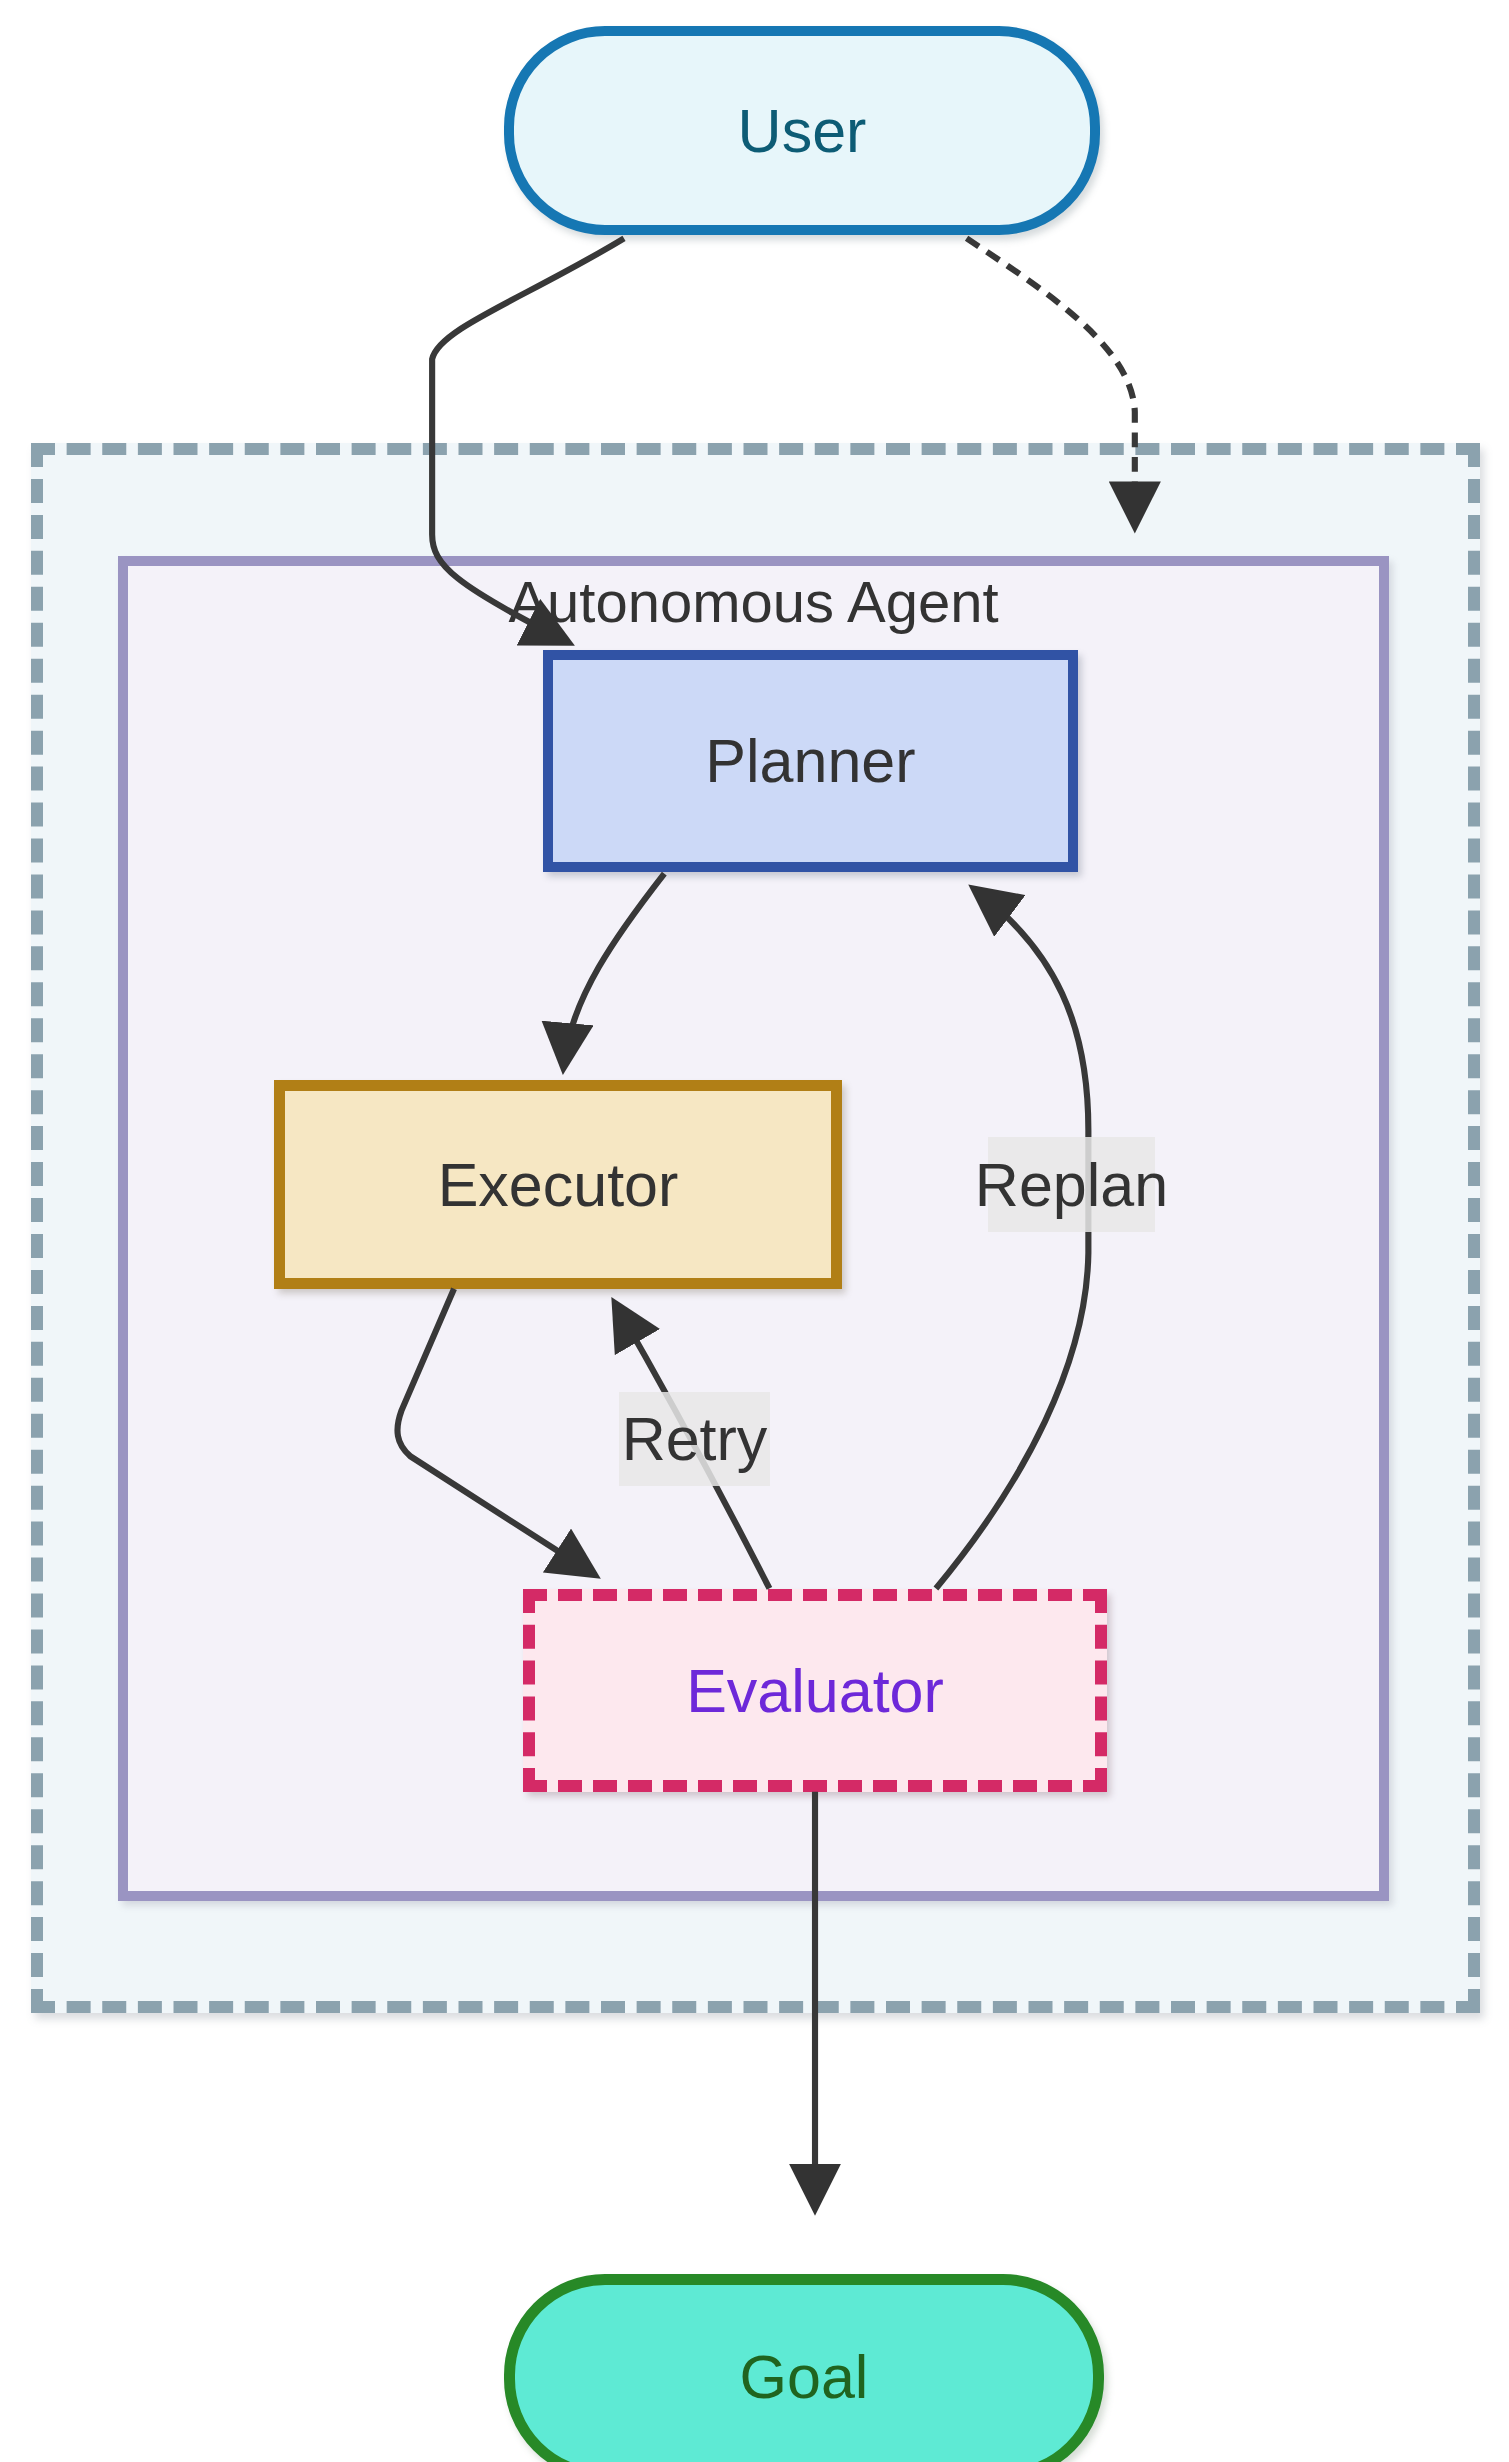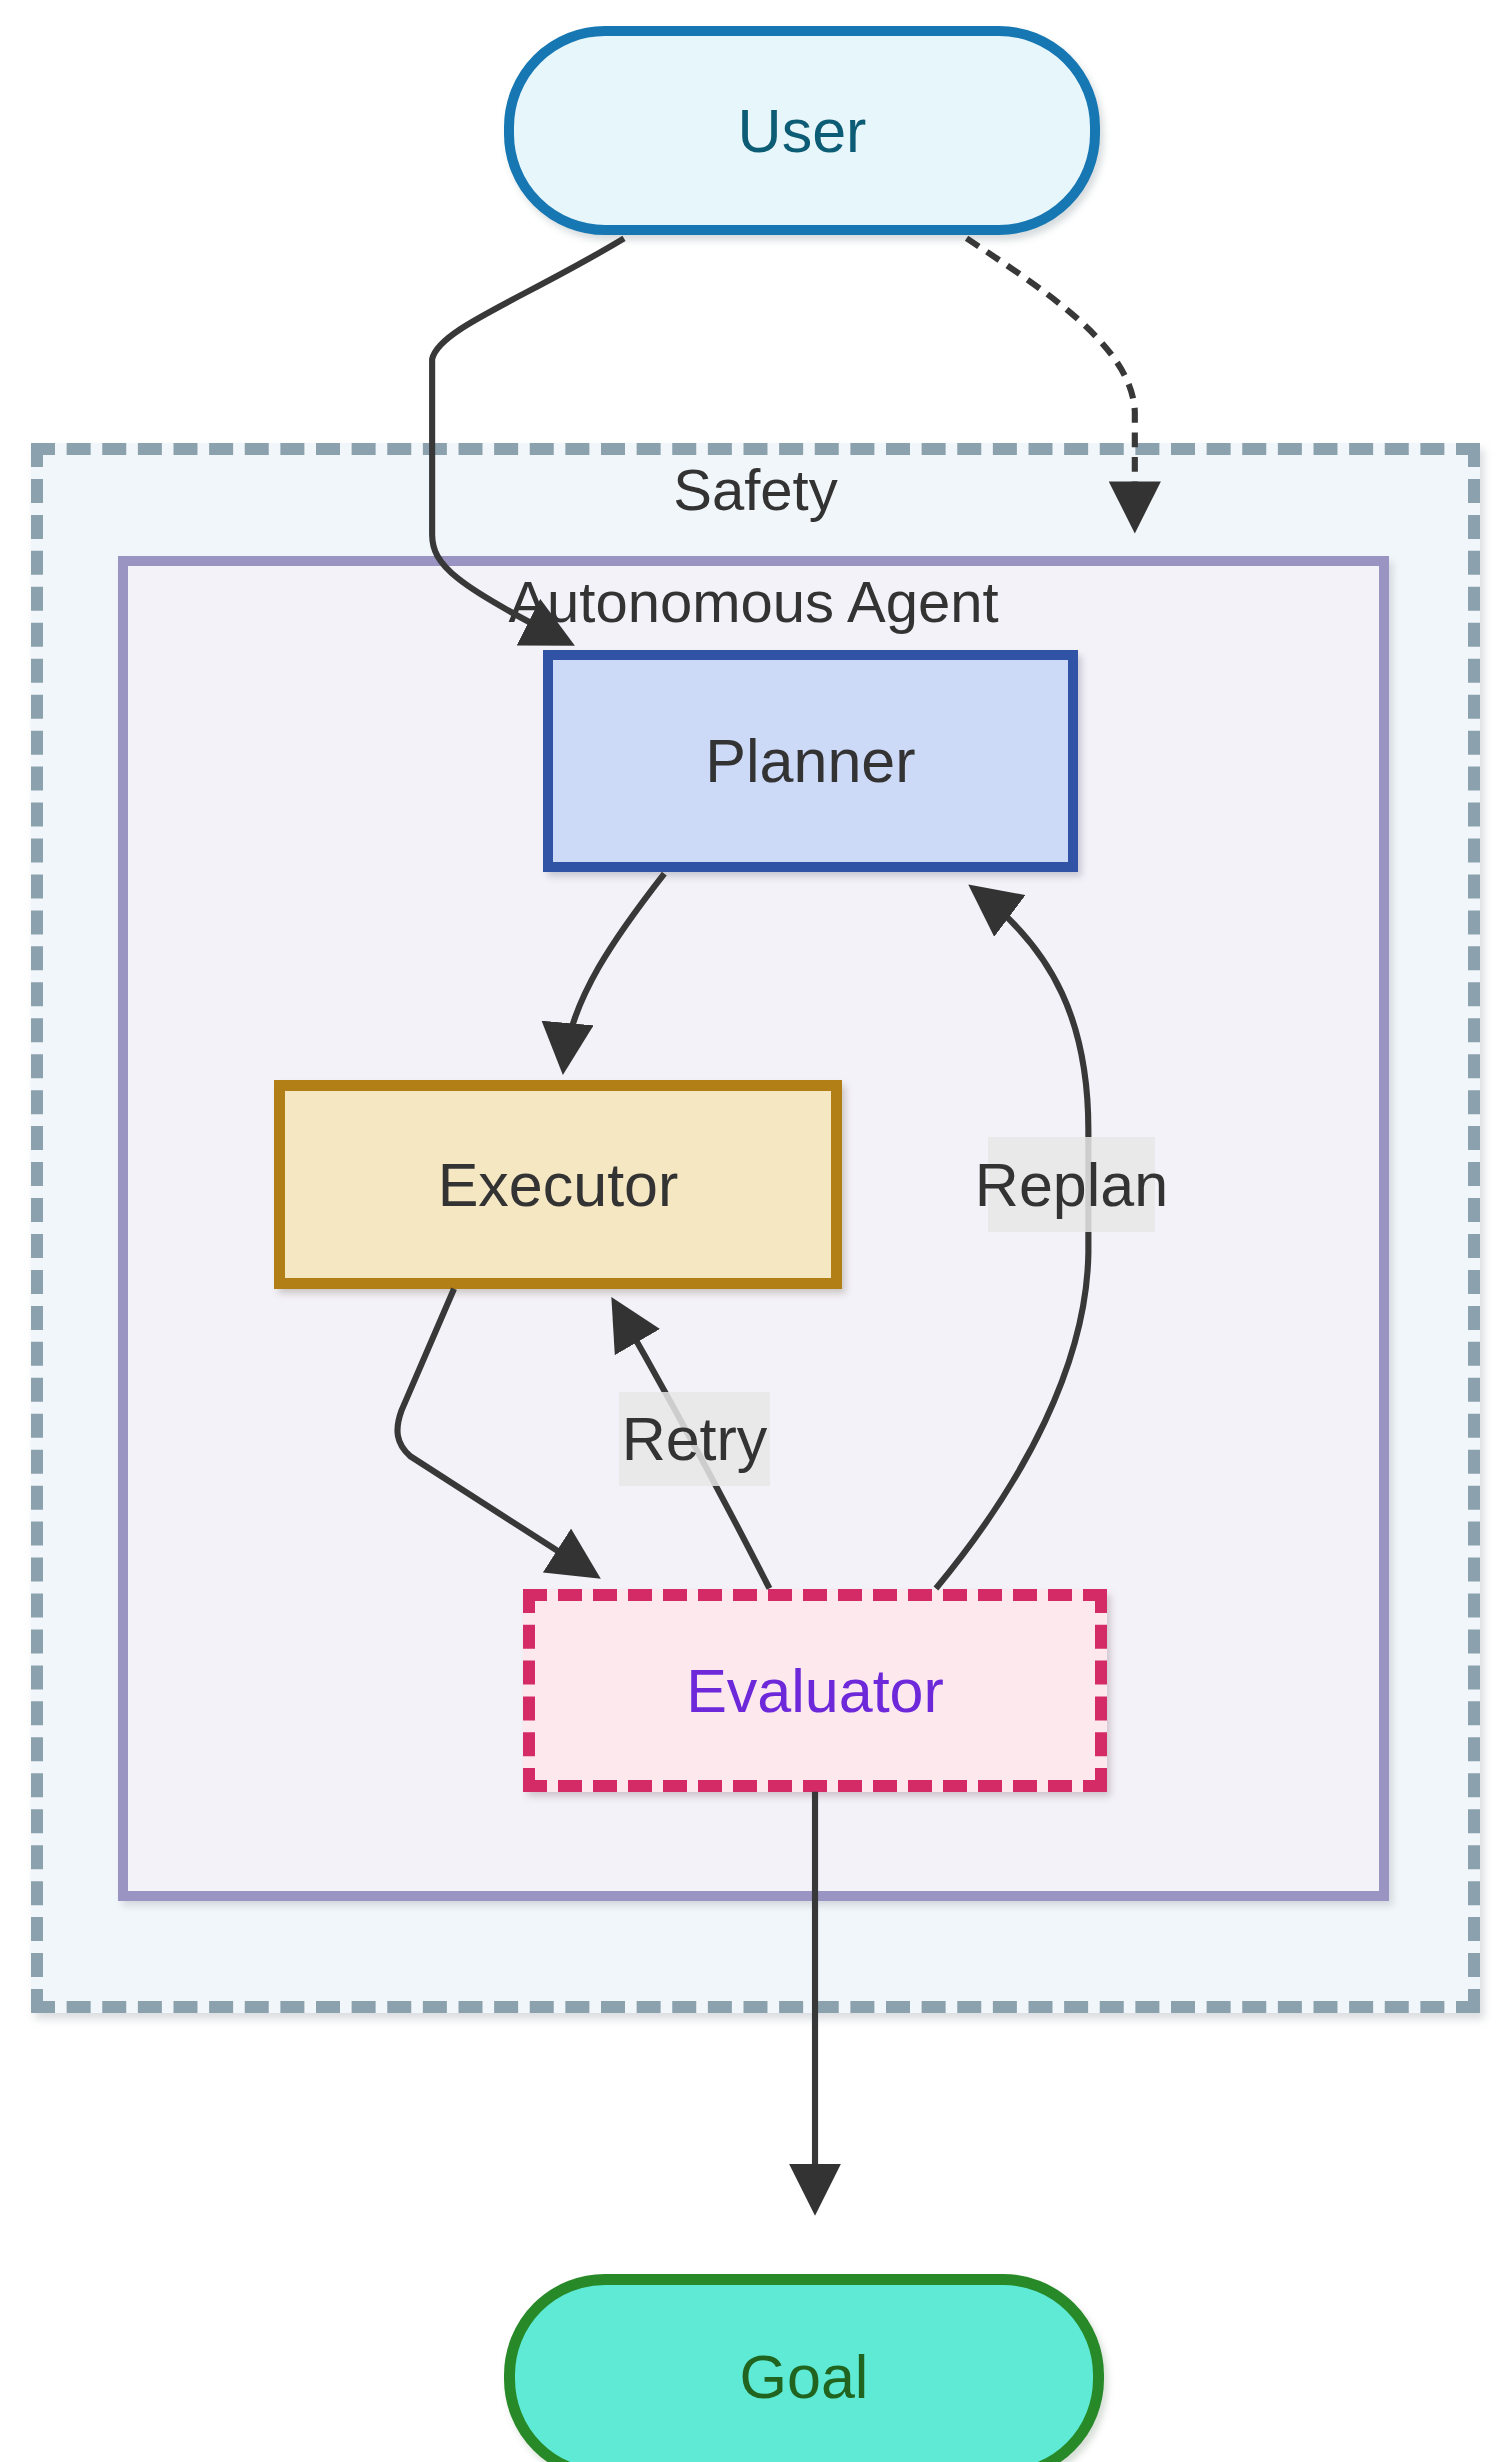--- a/index.html
+++ b/index.html
@@ -118,21 +118,20 @@
 </style>
 </head>
 <body>
 
 <div class="canvas">
 
   <div class="container-box safety"></div>
 
   <div class="container-box agent"></div>
 
-  <div class="container-label safety-label">Safety</div>
   <div class="container-label agent-label">Autonomous Agent</div>
 
   <div class="node node-user">
     <span>User</span>
   </div>
   <div class="node node-planner">
     <span>Planner</span>
   </div>
   <div class="node node-executor">
     <span>Executor</span>

